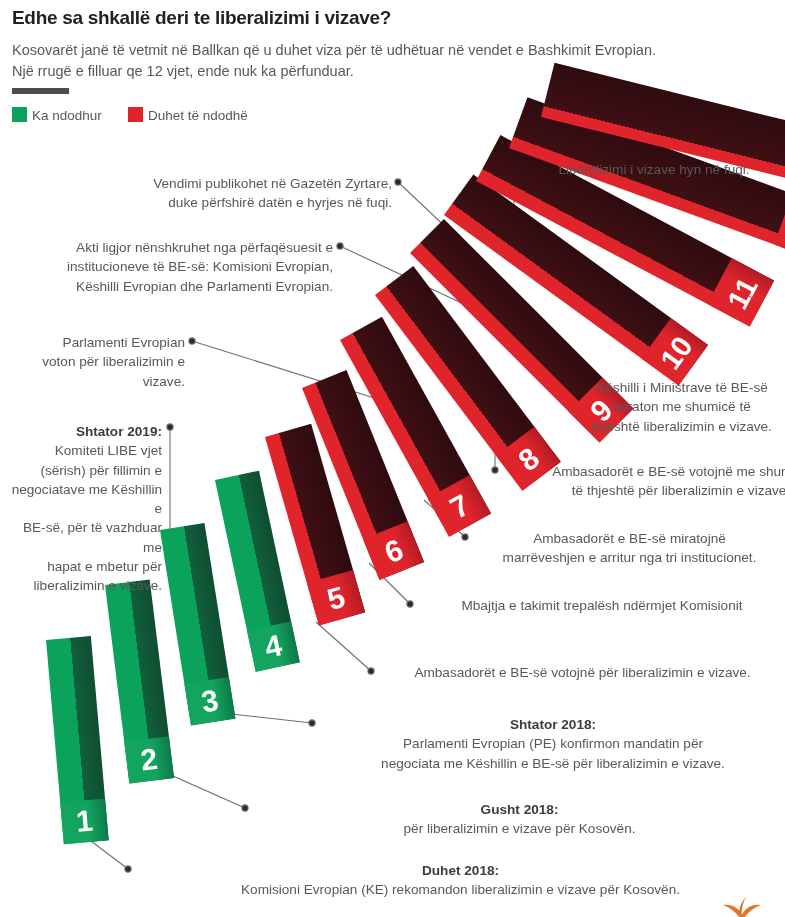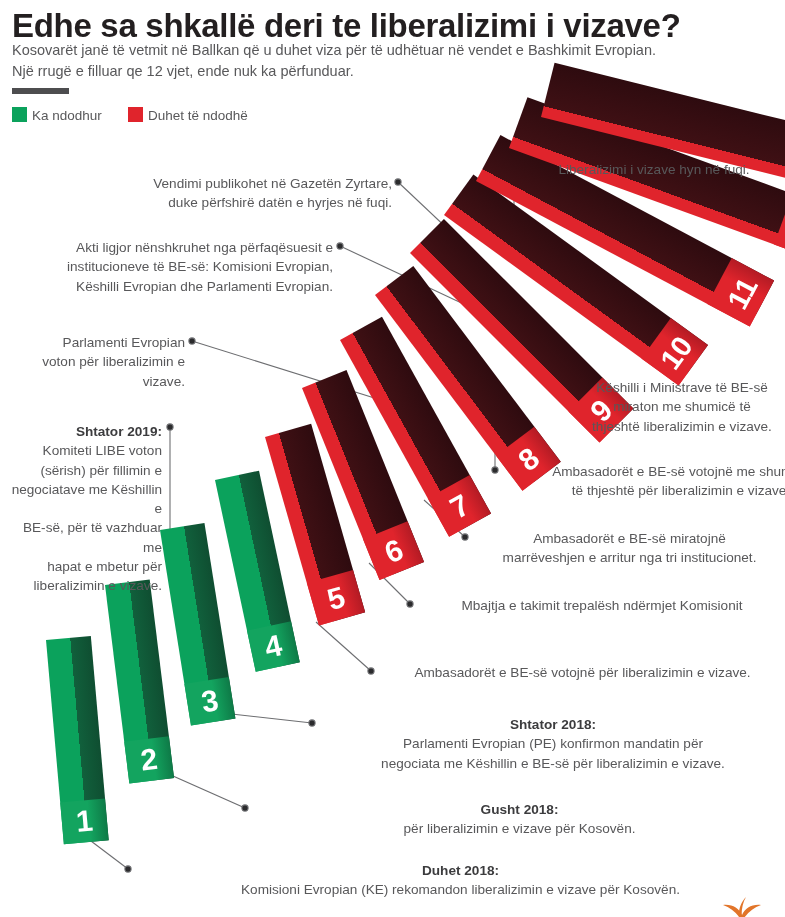--- a/index.html
+++ b/index.html
@@ -10,21 +10,21 @@
     font-family:"Liberation Sans","DejaVu Sans",sans-serif;
     color:#58585a;
     overflow:hidden;
     position:relative;
   }
   #stage{position:absolute;left:0;top:0;width:785px;height:917px;overflow:hidden;}
 
   
   .hd-title{
     position:absolute;left:12px;top:8px;width:760px;
-    font-size:33px;font-weight:bold;color:#231f20;
+    font-size:19px;font-weight:bold;color:#231f20;
     letter-spacing:-0.3px;line-height:1.1;
   }
   .hd-sub{
     position:absolute;left:12px;top:40px;width:760px;
     font-size:14.5px;color:#58585a;line-height:1.45;
   }
   .hd-rule{
     position:absolute;left:12px;top:88px;width:57px;height:6px;
     background:#4d4d4f;
   }
@@ -237,21 +237,21 @@
   <div class="anno l" style="left:419px;top:596px;width:366px;">
     <div>Mbajtja e takimit trepalësh ndërmjet Komisionit</div>
   </div>
 
   <div class="anno l" style="left:380px;top:663px;width:405px;">
     <div>Ambasadorët e BE-së votojnë për liberalizimin e vizave.</div>
   </div>
 
   <div class="anno r" style="left:5px;top:422px;width:157px;">
     <div style="font-weight:bold;color:#3c3c3e;">Shtator 2019:</div>
-    <div>Komiteti LIBE voton</div>
+    <div>Komiteti LIBE vjet</div>
     <div>(sërish) për fillimin e</div>
     <div>negociatave me Këshillin e</div>
     <div>BE-së, për të vazhduar me</div>
     <div>hapat e mbetur për</div>
     <div>liberalizimin e vizave.</div>
   </div>
 
   <div class="anno l" style="left:321px;top:715px;width:464px;">
     <div style="font-weight:bold;color:#3c3c3e;">Shtator 2018:</div>
     <div>Parlamenti Evropian (PE) konfirmon mandatin për</div>

